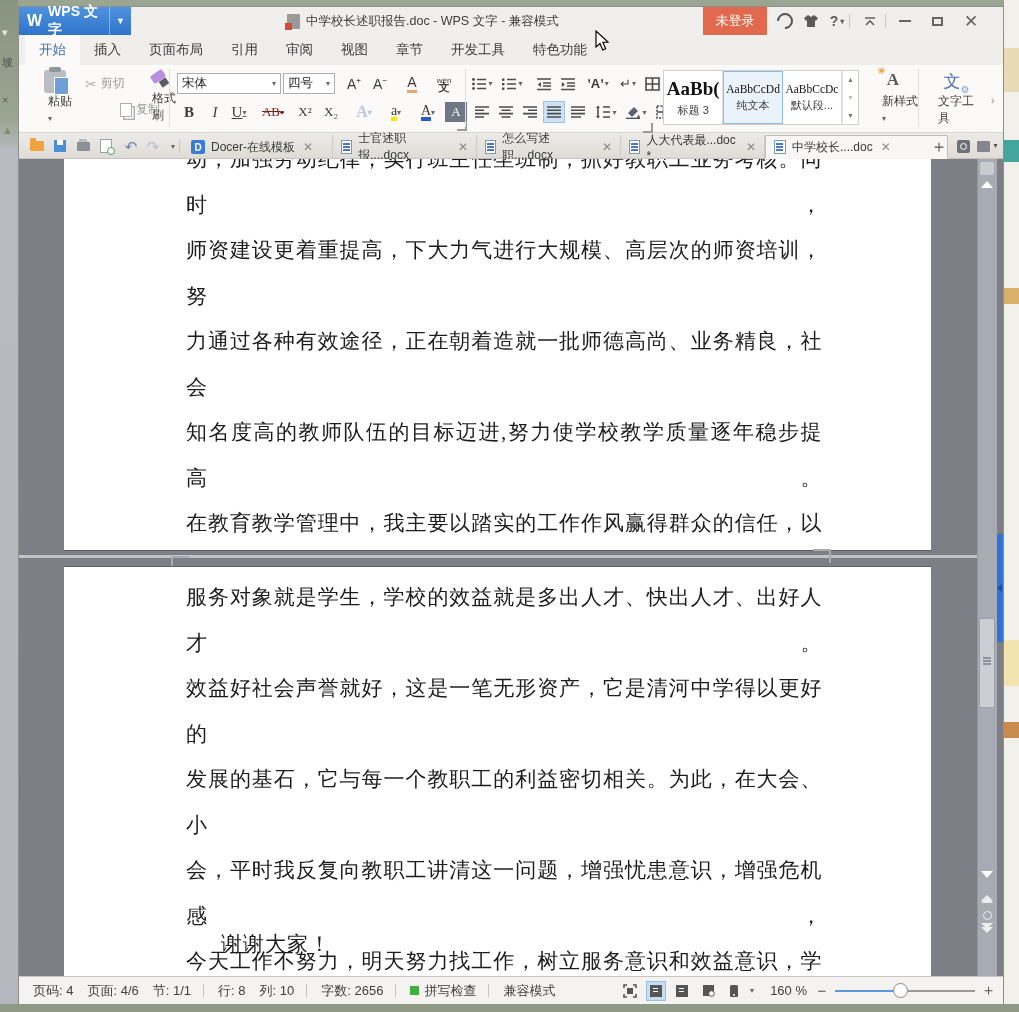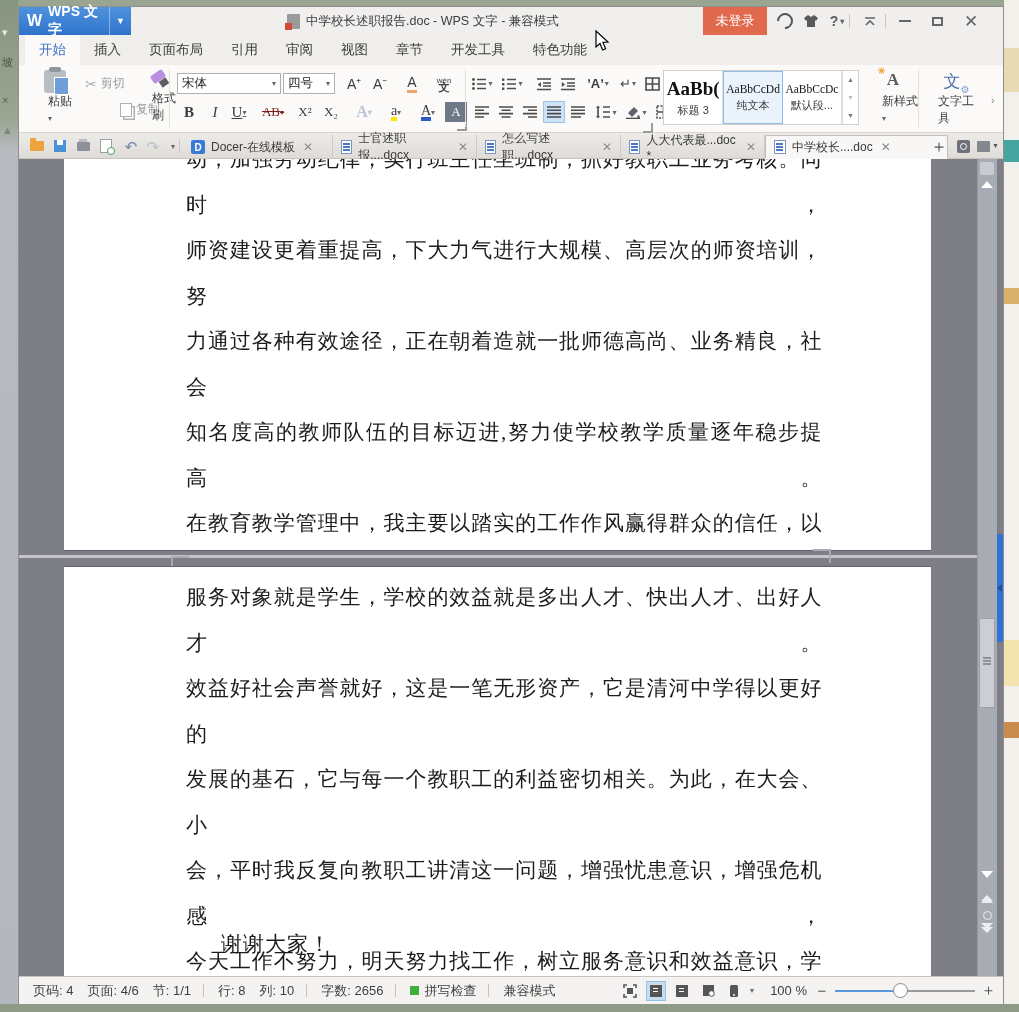--- a/index.html
+++ b/index.html
@@ -581,21 +581,21 @@
             <circle cx="9.5" cy="9.5" r="2.8" fill="#fff" stroke="#555"></circle>
           </svg>
       </span>
       <span class="vico">
         <svg class="ic" width="10" height="14" viewBox="0 0 10 14">
             <rect x="1" y="1" width="8" height="12" rx="1.5" fill="#555"></rect>
             <circle cx="5" cy="11" r="1" fill="#fff"></circle>
           </svg>
       </span>
       <span class="dd">▾</span>
-      <span id="zoom-val">100 %</span>
+      <span id="zoom-val">160 %</span>
       <span id="zoom-minus">−</span>
       <span id="zoom-track">
         <span class="fillb"></span>
         <span id="zoom-thumb"></span>
       </span>
       <span id="zoom-plus">＋</span>
     </div>
   </div>
 </div>
 

